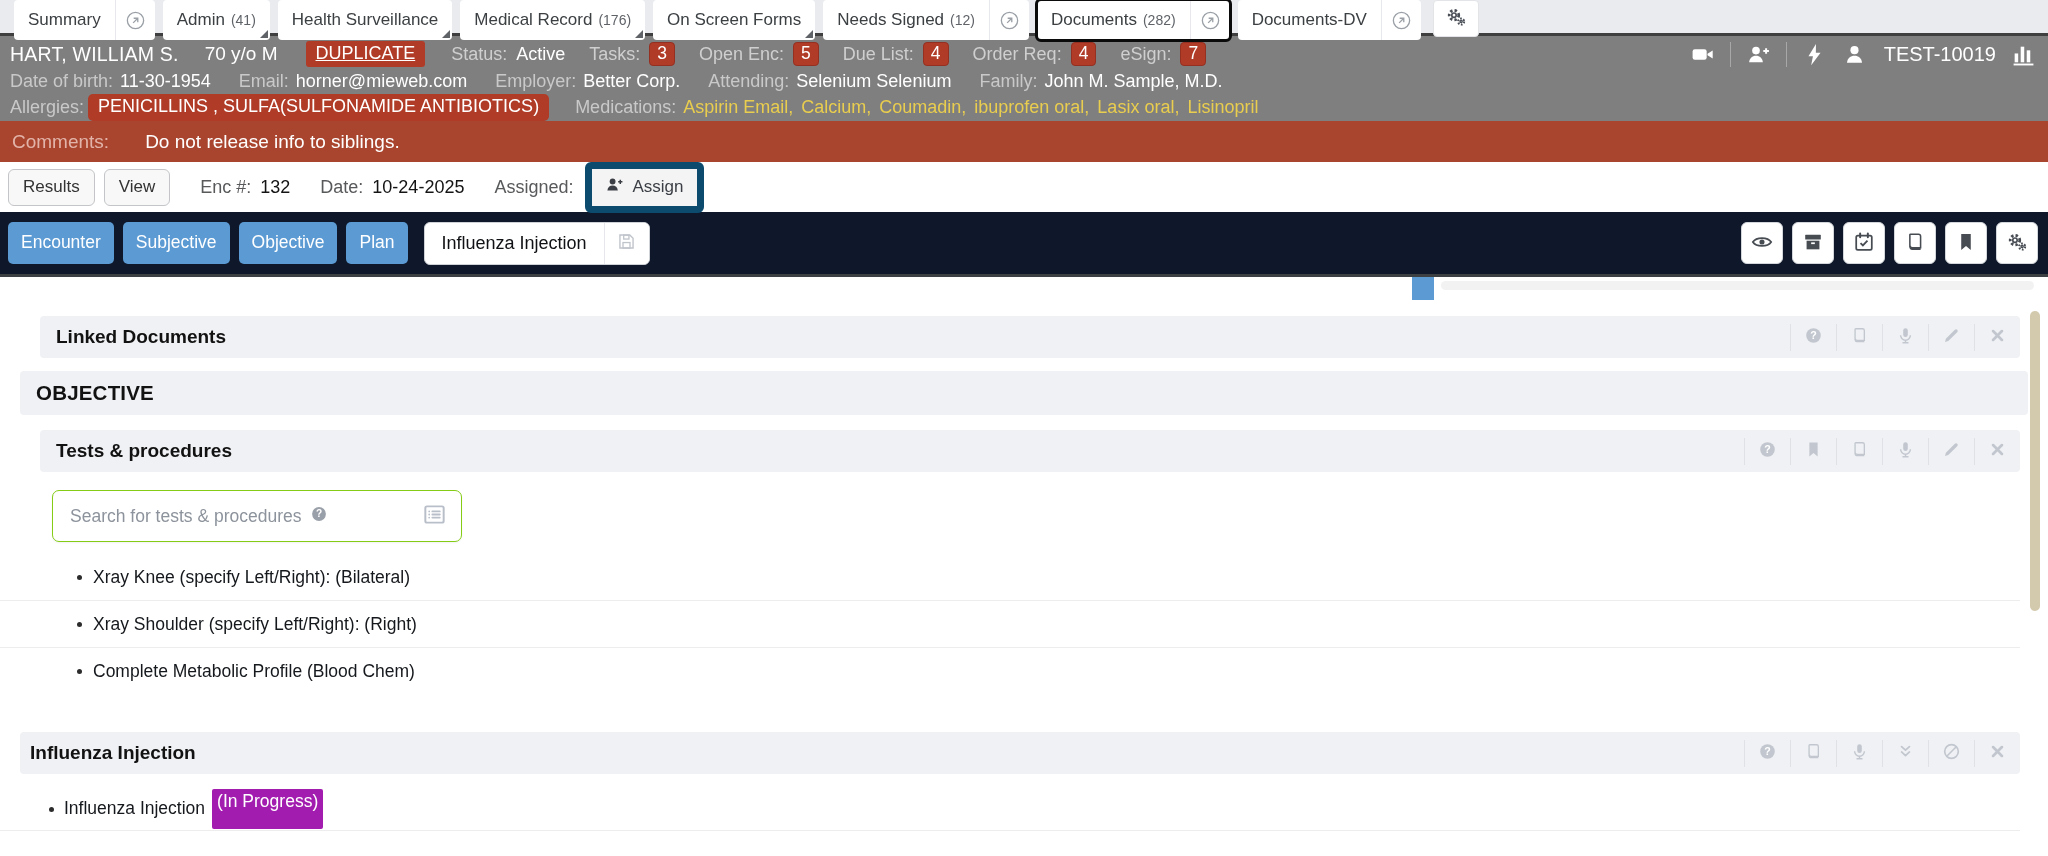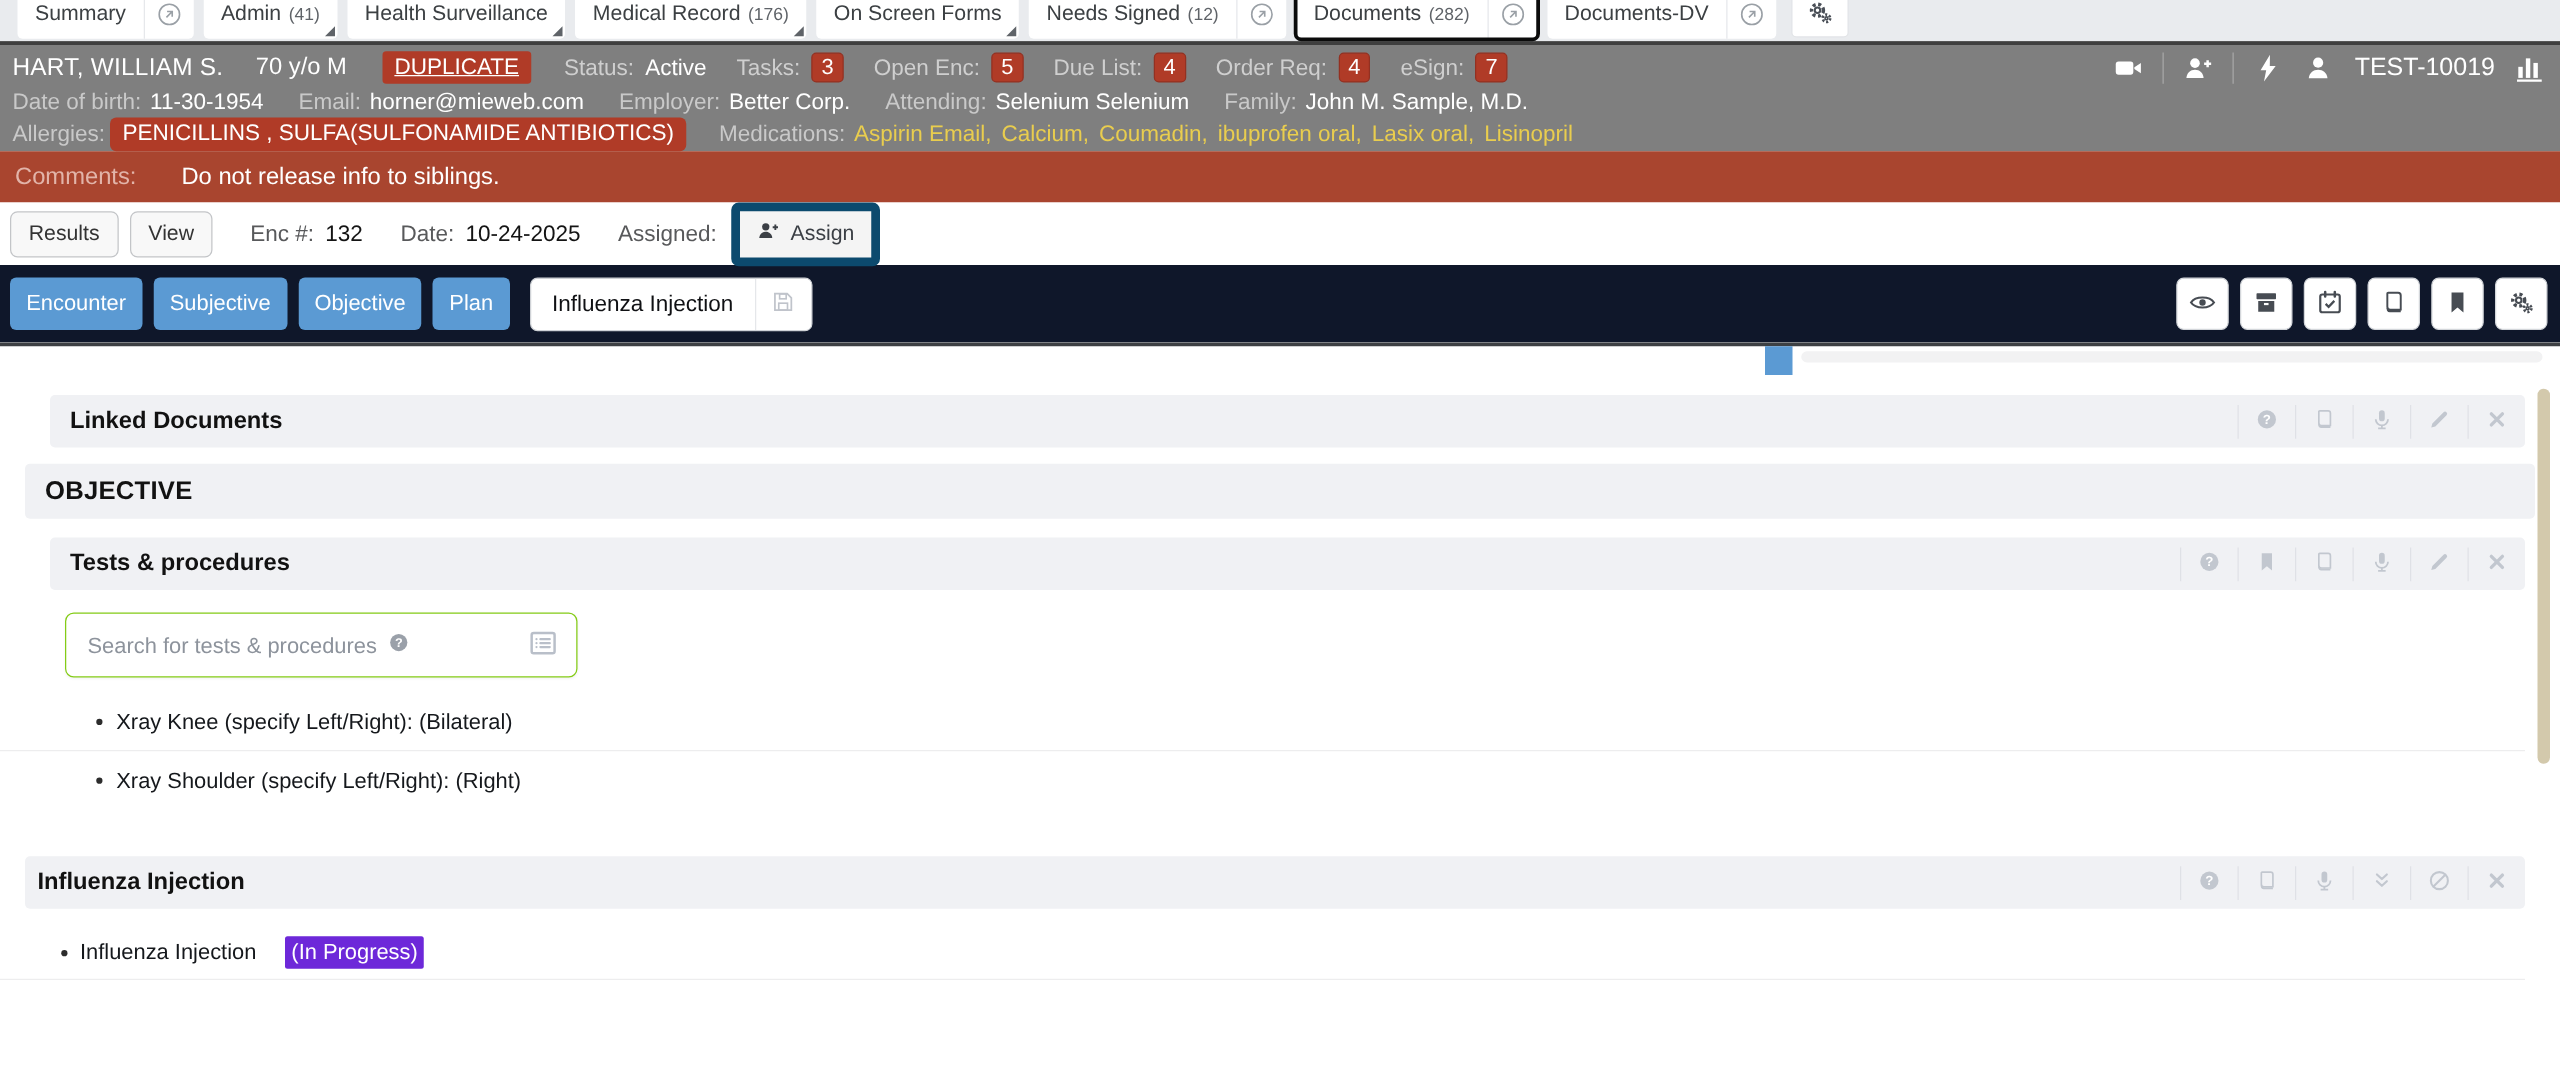--- a/index.html
+++ b/index.html
@@ -1,21 +1,21 @@
 <!DOCTYPE html>
 <html><head>
 <meta charset="utf-8">
 <style>
   * { margin:0; padding:0; box-sizing:border-box; }
   html,body { width:2048px; height:856px; overflow:hidden; background:#fff;
     font-family:"Liberation Sans", sans-serif; }
   button { font-family:inherit; cursor:pointer; }
 
   
-  .tabbar { height:33px; background:#e9ebee; display:flex; align-items:flex-end;
+  .tabbar { height:33px; background:#e9ebee; display:flex; align-items:flex-start;
     padding:0 10px 2px 14px; gap:8px; }
   .tab { position:relative; background:#fff; border-radius:4px; border-top:5px solid #5b9ad3;
     height:40px; display:flex; align-items:stretch; color:#3c4043; font-size:17px; border:none; }
   .tab-main { padding:0 14px; display:flex; align-items:center; gap:6px; }
   .tab-count { font-size:14px; color:#5f6368; }
   .tab.dropdown::after { content:""; position:absolute; right:2px; bottom:2px;
     border-left:8px solid transparent; border-bottom:8px solid #5f6368; }
   .tab.focused { outline:3px solid #0b0b0b; outline-offset:-1px; }
   .tab-ext { width:40px; display:flex; align-items:center; justify-content:center;
     border-left:1px solid #e6e8eb; color:#9aa0a6; }
@@ -127,21 +127,21 @@
     border-bottom:1px solid #ededee; cursor:pointer; }
   .test-list li:last-child { border-bottom:none; }
   .test-list li::before { content:""; position:absolute; left:77px; top:21px;
     width:5px; height:5px; border-radius:50%; background:#2c2c2c; }
   .influ-list { margin-top:13px; }
   .influ-list li { position:relative; height:44px; margin-right:28px; display:flex;
     align-items:center; padding-left:64px; font-size:17.5px; color:#15181c;
     border-bottom:1px solid #ededee; cursor:pointer; }
   .influ-list li::before { content:""; position:absolute; left:49px; top:20px;
     width:5px; height:5px; border-radius:50%; background:#2c2c2c; }
-  .status-badge { background:#6d28d9; color:#fff; padding:2px 5px 3px; margin-left:23px;
+  .status-badge { background:#a21caf; color:#fff; padding:2px 5px 17px; margin-left:7px;
     border-radius:2px; }
 </style>
 </head>
 <body>
 
 <div>
 
   <div class="tabbar">
     <div id="tabs" style="display:flex;gap:8px;align-items:flex-end">
         <div class="tab">
@@ -534,20 +534,21 @@
                 <path d="M6.9 9 h0.01 M6.9 12 h0.01 M6.9 15 h0.01"></path>
                 <path d="M9.9 9 h7.2 M9.9 12 h7.2 M9.9 15 h7.2"></path>
               </g>
             </svg></span>
       </button>
     </div>
 
     <ul id="test-list" class="plain test-list">
         <li>Xray Knee (specify Left/Right): (Bilateral)</li>
         <li>Xray Shoulder (specify Left/Right): (Right)</li>
+        <li>Complete Metabolic Profile (Blood Chem)</li>
       </ul>
 
     <div class="sec-bar influ-bar">
       <span class="sec-title">Influenza Injection</span>
       <span class="sec-icons">
           <button class="sec-ic">
             <span class="ic"><svg viewBox="0 0 24 24">
                 <circle cx="12" cy="12" r="9.2" fill="currentColor"></circle>
                 <text x="12" y="16.4" text-anchor="middle" font-size="13.5" font-weight="bold" fill="#ffffff" font-family="Liberation Sans, sans-serif">?</text>
               </svg></span>

